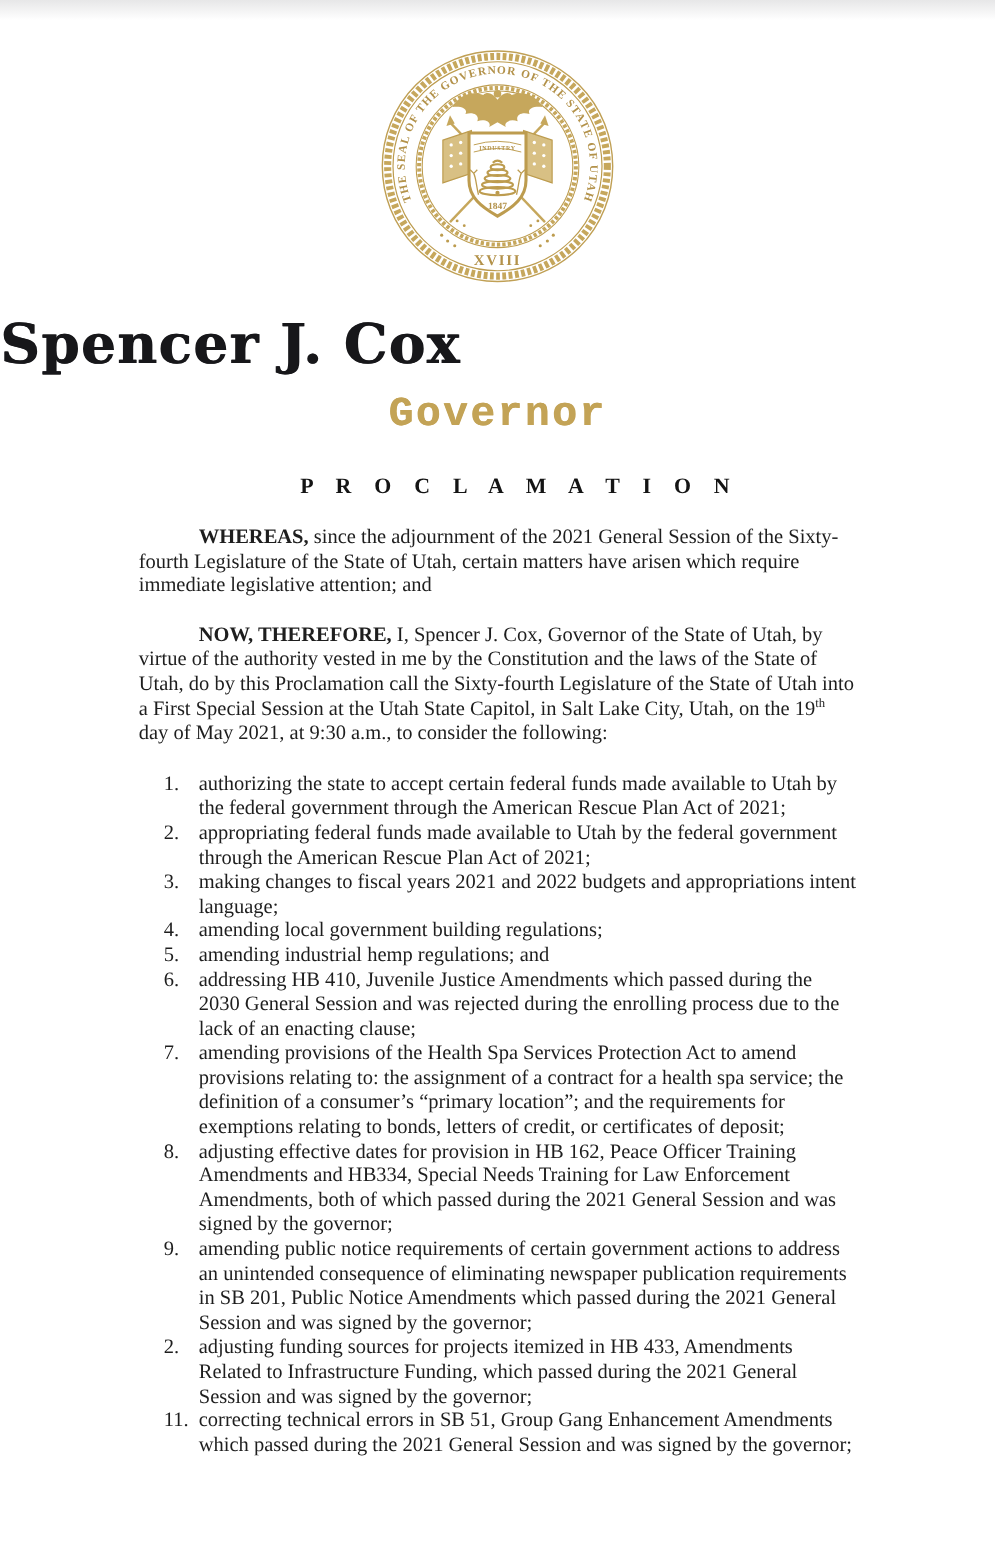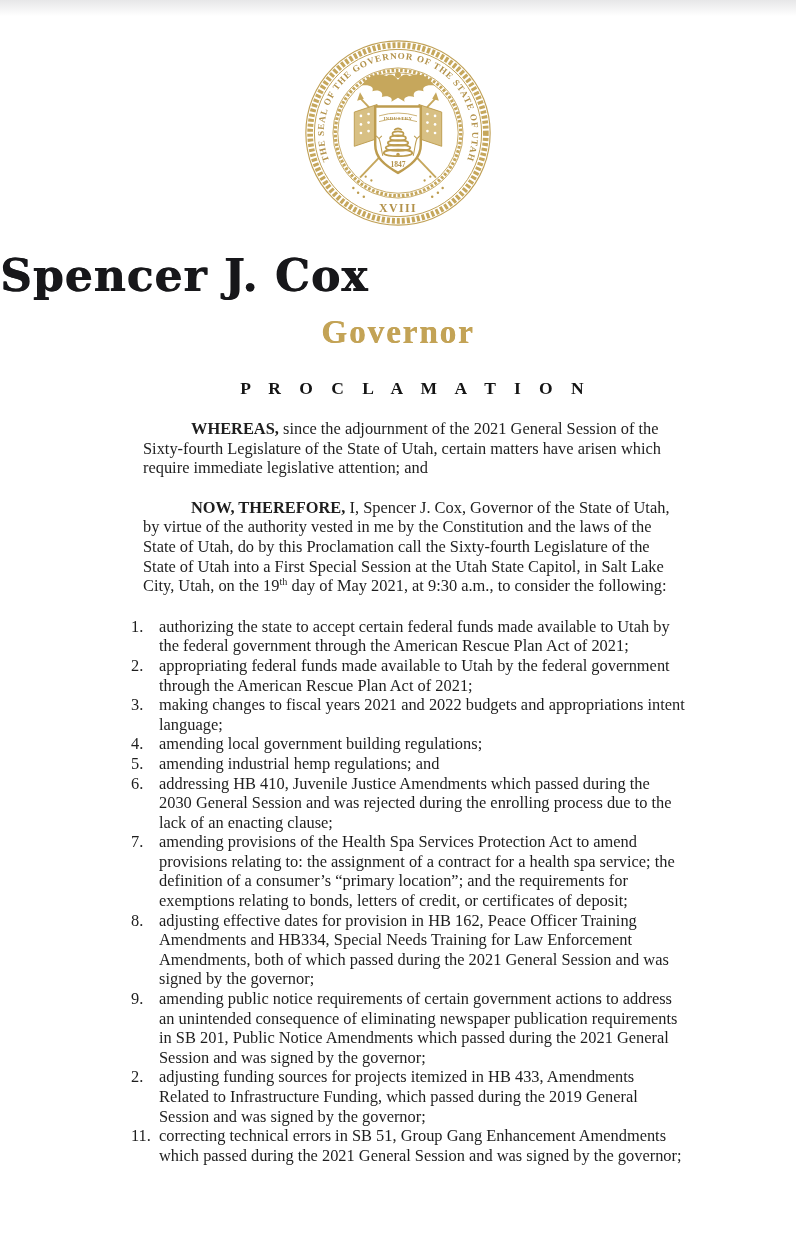--- a/index.html
+++ b/index.html
@@ -30,21 +30,21 @@
     font-weight: 700;
     font-size: 44px;
     line-height: 52px;
     letter-spacing: 1px;
     color: #17171a;
     text-shadow: 0.6px 0 0 #17171a;
   }
   .title-script {
     margin-top: 8px;
     text-align: center;
-    font-family: Liberation Serif, serif;
+    font-family: Liberation Mono, monospace;
     font-weight: 700;
     font-size: 33px;
     line-height: 44px;
     letter-spacing: 2px;
     color: #c3a356;
     text-shadow: 0.5px 0 0 #c3a356;
   }
   .heading {
     margin-top: 24px;
     text-align: center;
@@ -56,21 +56,20 @@
   }
   .content {
     width: 574px;
     margin: 0 auto;
   }
   .para {
     margin-top: 20px;
     font-size: 16.4px;
     line-height: 19.6px;
     text-indent: 48px;
-    margin-left: 32px;
   }
   .para b { font-weight: 700; }
   .para sup { font-size: 0.62em; line-height: 0; vertical-align: super; text-align: center; }
   ol.items {
     list-style: none;
     margin-top: 21px;
     padding-left: 20px;
     font-size: 16.4px;
     line-height: 19.6px;
   }
@@ -226,21 +225,21 @@
       <li>
           <span class="num">8.</span>
           <span class="txt">adjusting effective dates for provision in HB 162, Peace Officer Training Amendments and HB334, Special Needs Training for Law Enforcement Amendments, both of which passed during the 2021 General Session and was signed by the governor;</span>
         </li>
       <li>
           <span class="num">9.</span>
           <span class="txt">amending public notice requirements of certain government actions to address an unintended consequence of eliminating newspaper publication requirements in SB 201, Public Notice Amendments which passed during the 2021 General Session and was signed by the governor;</span>
         </li>
       <li>
           <span class="num">2.</span>
-          <span class="txt">adjusting funding sources for projects itemized in HB 433, Amendments Related to Infrastructure Funding, which passed during the 2019 General Session and was signed by the governor;</span>
+          <span class="txt">adjusting funding sources for projects itemized in HB 433, Amendments Related to Infrastructure Funding, which passed during the 2021 General Session and was signed by the governor;</span>
         </li>
       <li>
           <span class="num">11.</span>
           <span class="txt">correcting technical errors in SB 51, Group Gang Enhancement Amendments which passed during the 2021 General Session and was signed by the governor;</span>
         </li>
     </ol>
   </div>
 </div>
 
 </body></html>

